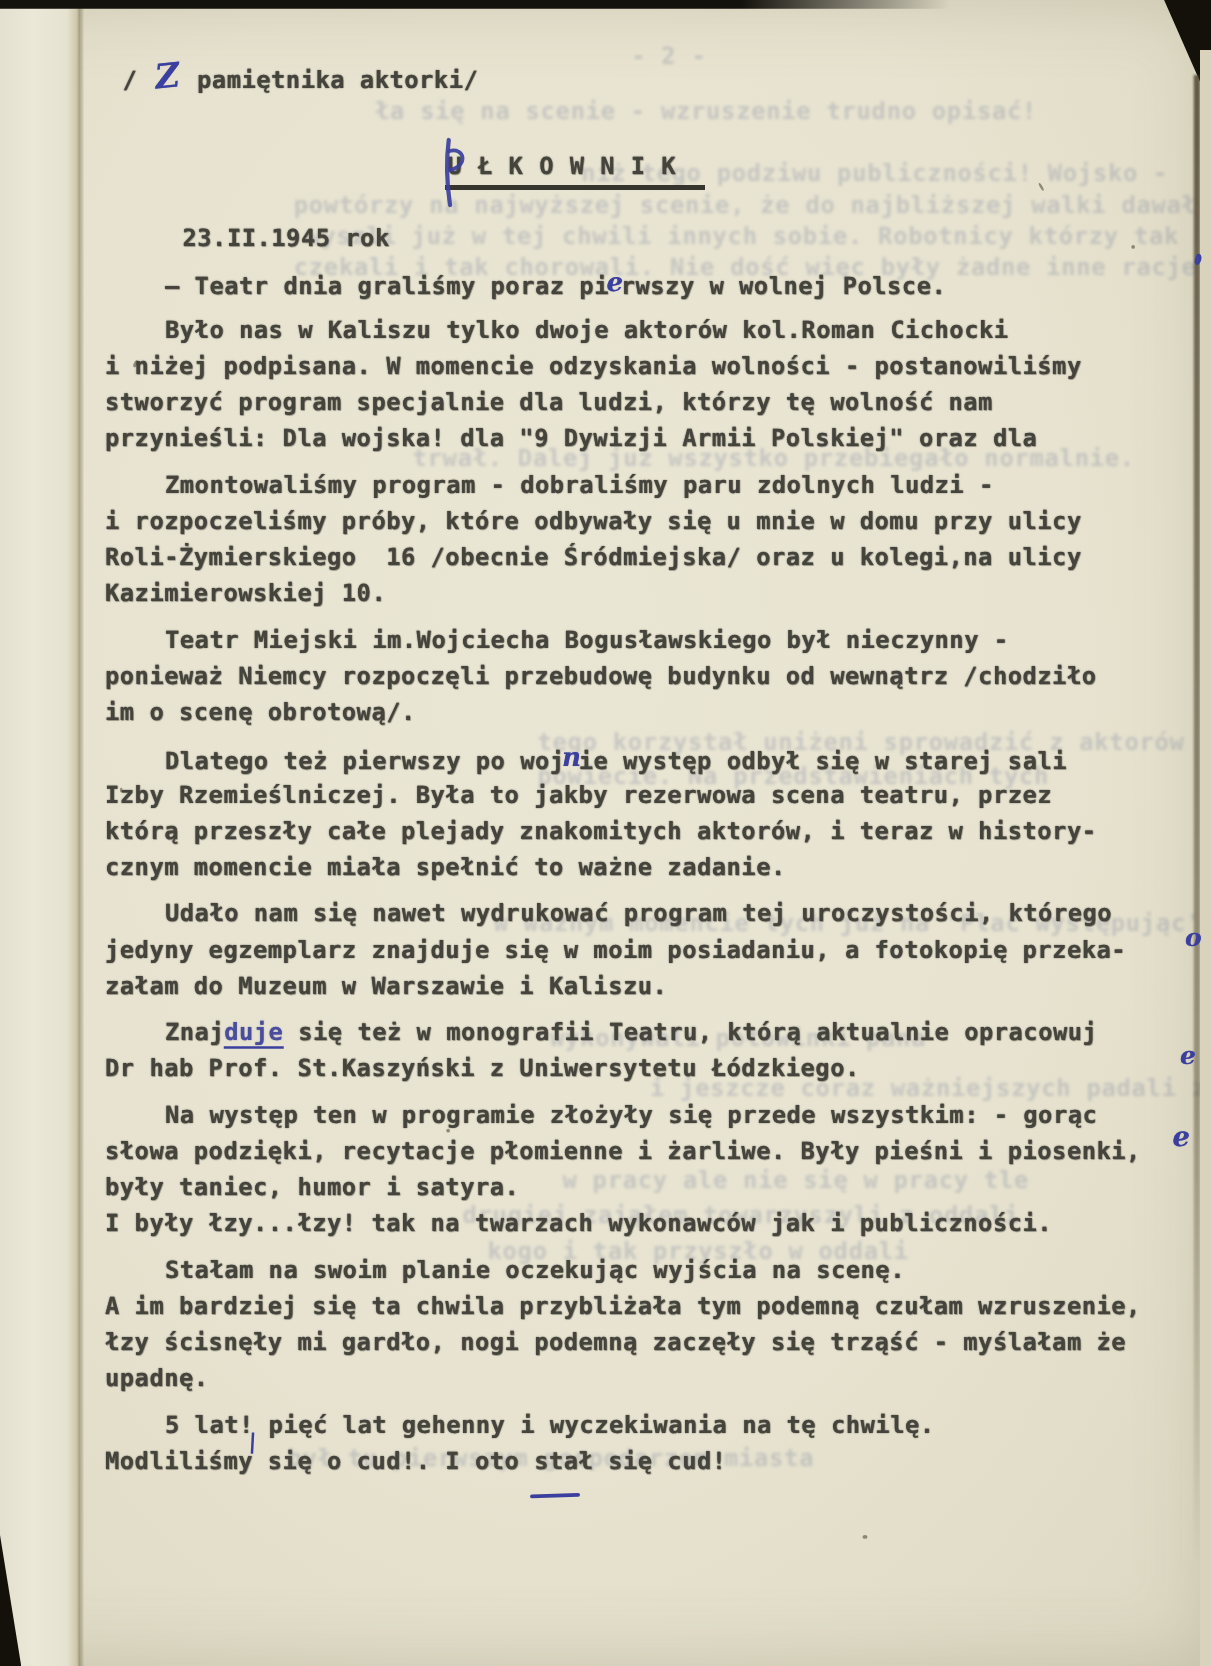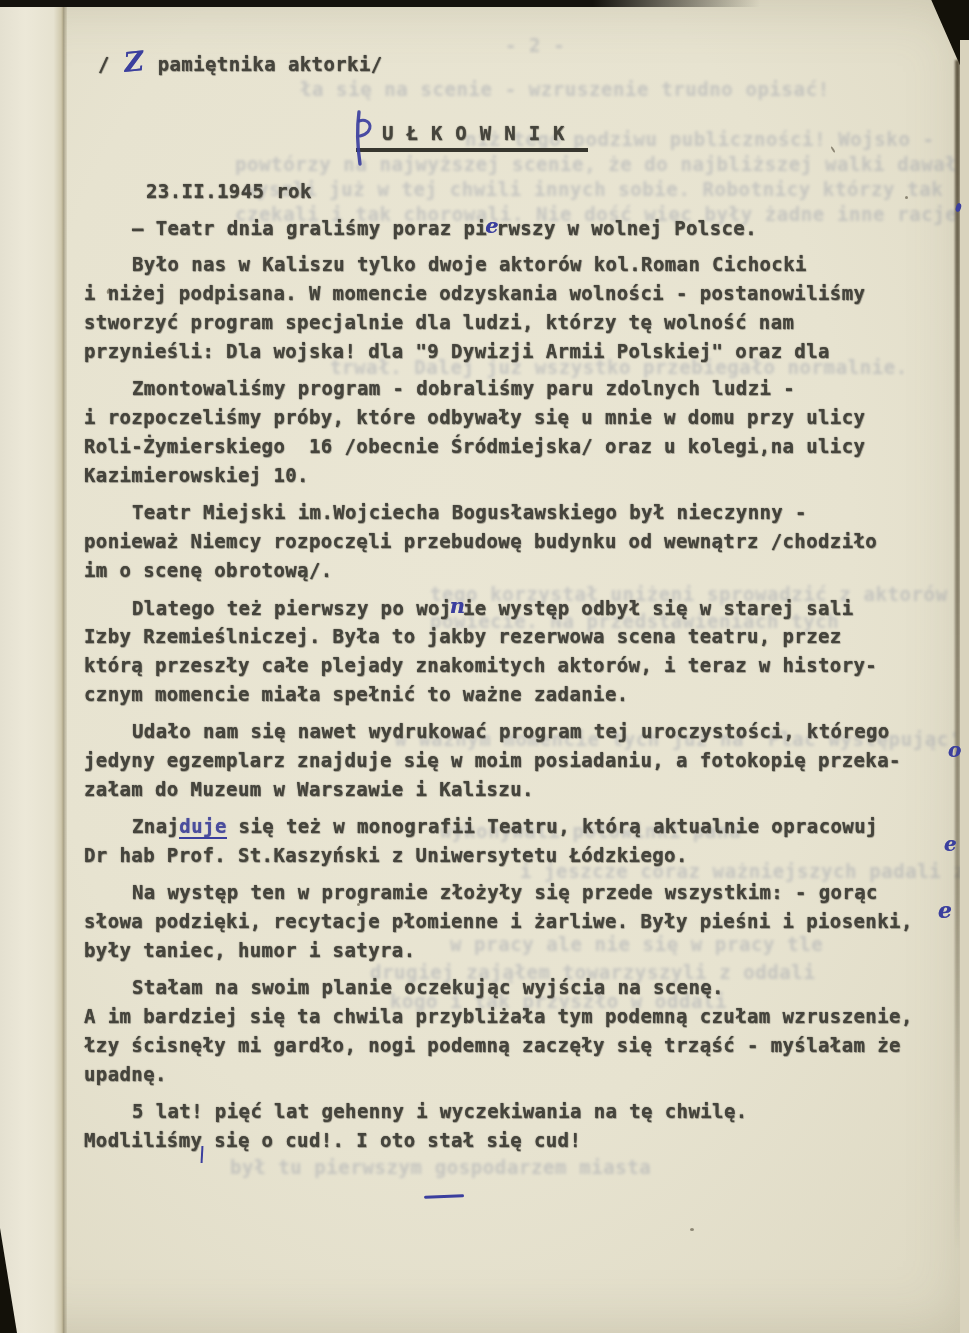--- a/index.html
+++ b/index.html
@@ -21,21 +21,21 @@
     background:linear-gradient(180deg,rgba(60,50,30,.75),rgba(80,70,45,.45) 70%,rgba(80,70,45,0));filter:blur(.8px);}
   .sliver-right{position:absolute;left:960px;top:40px;width:9px;height:1293px;background:#d9d3bd;}
   .corner-bl{position:absolute;left:0;bottom:0;width:17px;height:105px;background:#131109;
     clip-path:polygon(0 0,0 100%,100% 100%);}
   
   .typed{color:#45443c;font-weight:bold;font-size:19px;letter-spacing:.4px;
     text-shadow:0 0 1.2px rgba(62,60,52,.85),.6px .6px 0 rgba(62,60,52,.3);}
   #header{position:absolute;left:98px;top:46px;}
   #header span{white-space:pre;}
   #title{position:absolute;left:356px;top:122px;padding:0 10px 4px 2px;border-bottom:4px solid #37362e;}
-  #title .letters{letter-spacing:13px;font-size:19px;margin-left:24px;}
+  #title .letters{letter-spacing:13px;font-size:19px;}
   #date{position:absolute;left:146px;top:180px;}
   #doc{position:absolute;left:84px;top:213px;width:870px;}
   .line{height:29px;line-height:29px;}
   .line span{white-space:pre;}
   .ind{padding-left:48px;}
   .gap{margin-top:8px;}
   
   .pen{color:#3b3f9e;font-family:"DejaVu Serif",serif;font-style:italic;font-weight:bold;
     text-shadow:0 0 .6px rgba(59,63,158,.7);}
   .ins{font-size:21px;position:relative;top:-2px;margin:0 -2px;letter-spacing:0;}
@@ -116,20 +116,21 @@
     <div class="line"><span>którą przeszły całe plejady znakomitych aktorów, i teraz w history-</span></div>
     <div class="line"><span>cznym momencie miała spełnić to ważne zadanie.</span></div>
     <div class="line ind gap"><span>Udało nam się nawet wydrukować program tej uroczystości, którego</span></div>
     <div class="line"><span>jedyny egzemplarz znajduje się w moim posiadaniu, a fotokopię przeka-</span></div>
     <div class="line"><span>załam do Muzeum w Warszawie i Kaliszu.</span></div>
     <div class="line ind gap"><span>Znaj</span><span class="overwrite">duje</span><span> się też w monografii Teatru, którą aktualnie opracowuj</span></div>
     <div class="line"><span>Dr hab Prof. St.Kaszyński z Uniwersytetu Łódzkiego.</span></div>
     <div class="line ind gap"><span>Na występ ten w programie złożyły się przede wszystkim: - gorąc</span></div>
     <div class="line"><span>słowa podzięki, recytacje płomienne i żarliwe. Były pieśni i piosenki,</span></div>
     <div class="line"><span>były taniec, humor i satyra.</span></div>
+    <div class="line"><span>I były łzy...łzy! tak na twarzach wykonawców jak i publiczności.</span></div>
     <div class="line ind gap"><span>Stałam na swoim planie oczekując wyjścia na scenę.</span></div>
     <div class="line"><span>A im bardziej się ta chwila przybliżała tym podemną czułam wzruszenie,</span></div>
     <div class="line"><span>łzy ścisnęły mi gardło, nogi podemną zaczęły się trząść - myślałam że</span></div>
     <div class="line"><span>upadnę.</span></div>
     <div class="line ind gap"><span>5 lat! pięć lat gehenny i wyczekiwania na tę chwilę.</span></div>
     <div class="line"><span>Modliliśmy się o cud!. I oto stał się cud!</span></div>
   </div>
 
   <div class="pen margin-mark" style="left:948px;top:738px;">o</div>
   <div class="pen margin-mark" style="left:944px;top:832px;">e</div>

